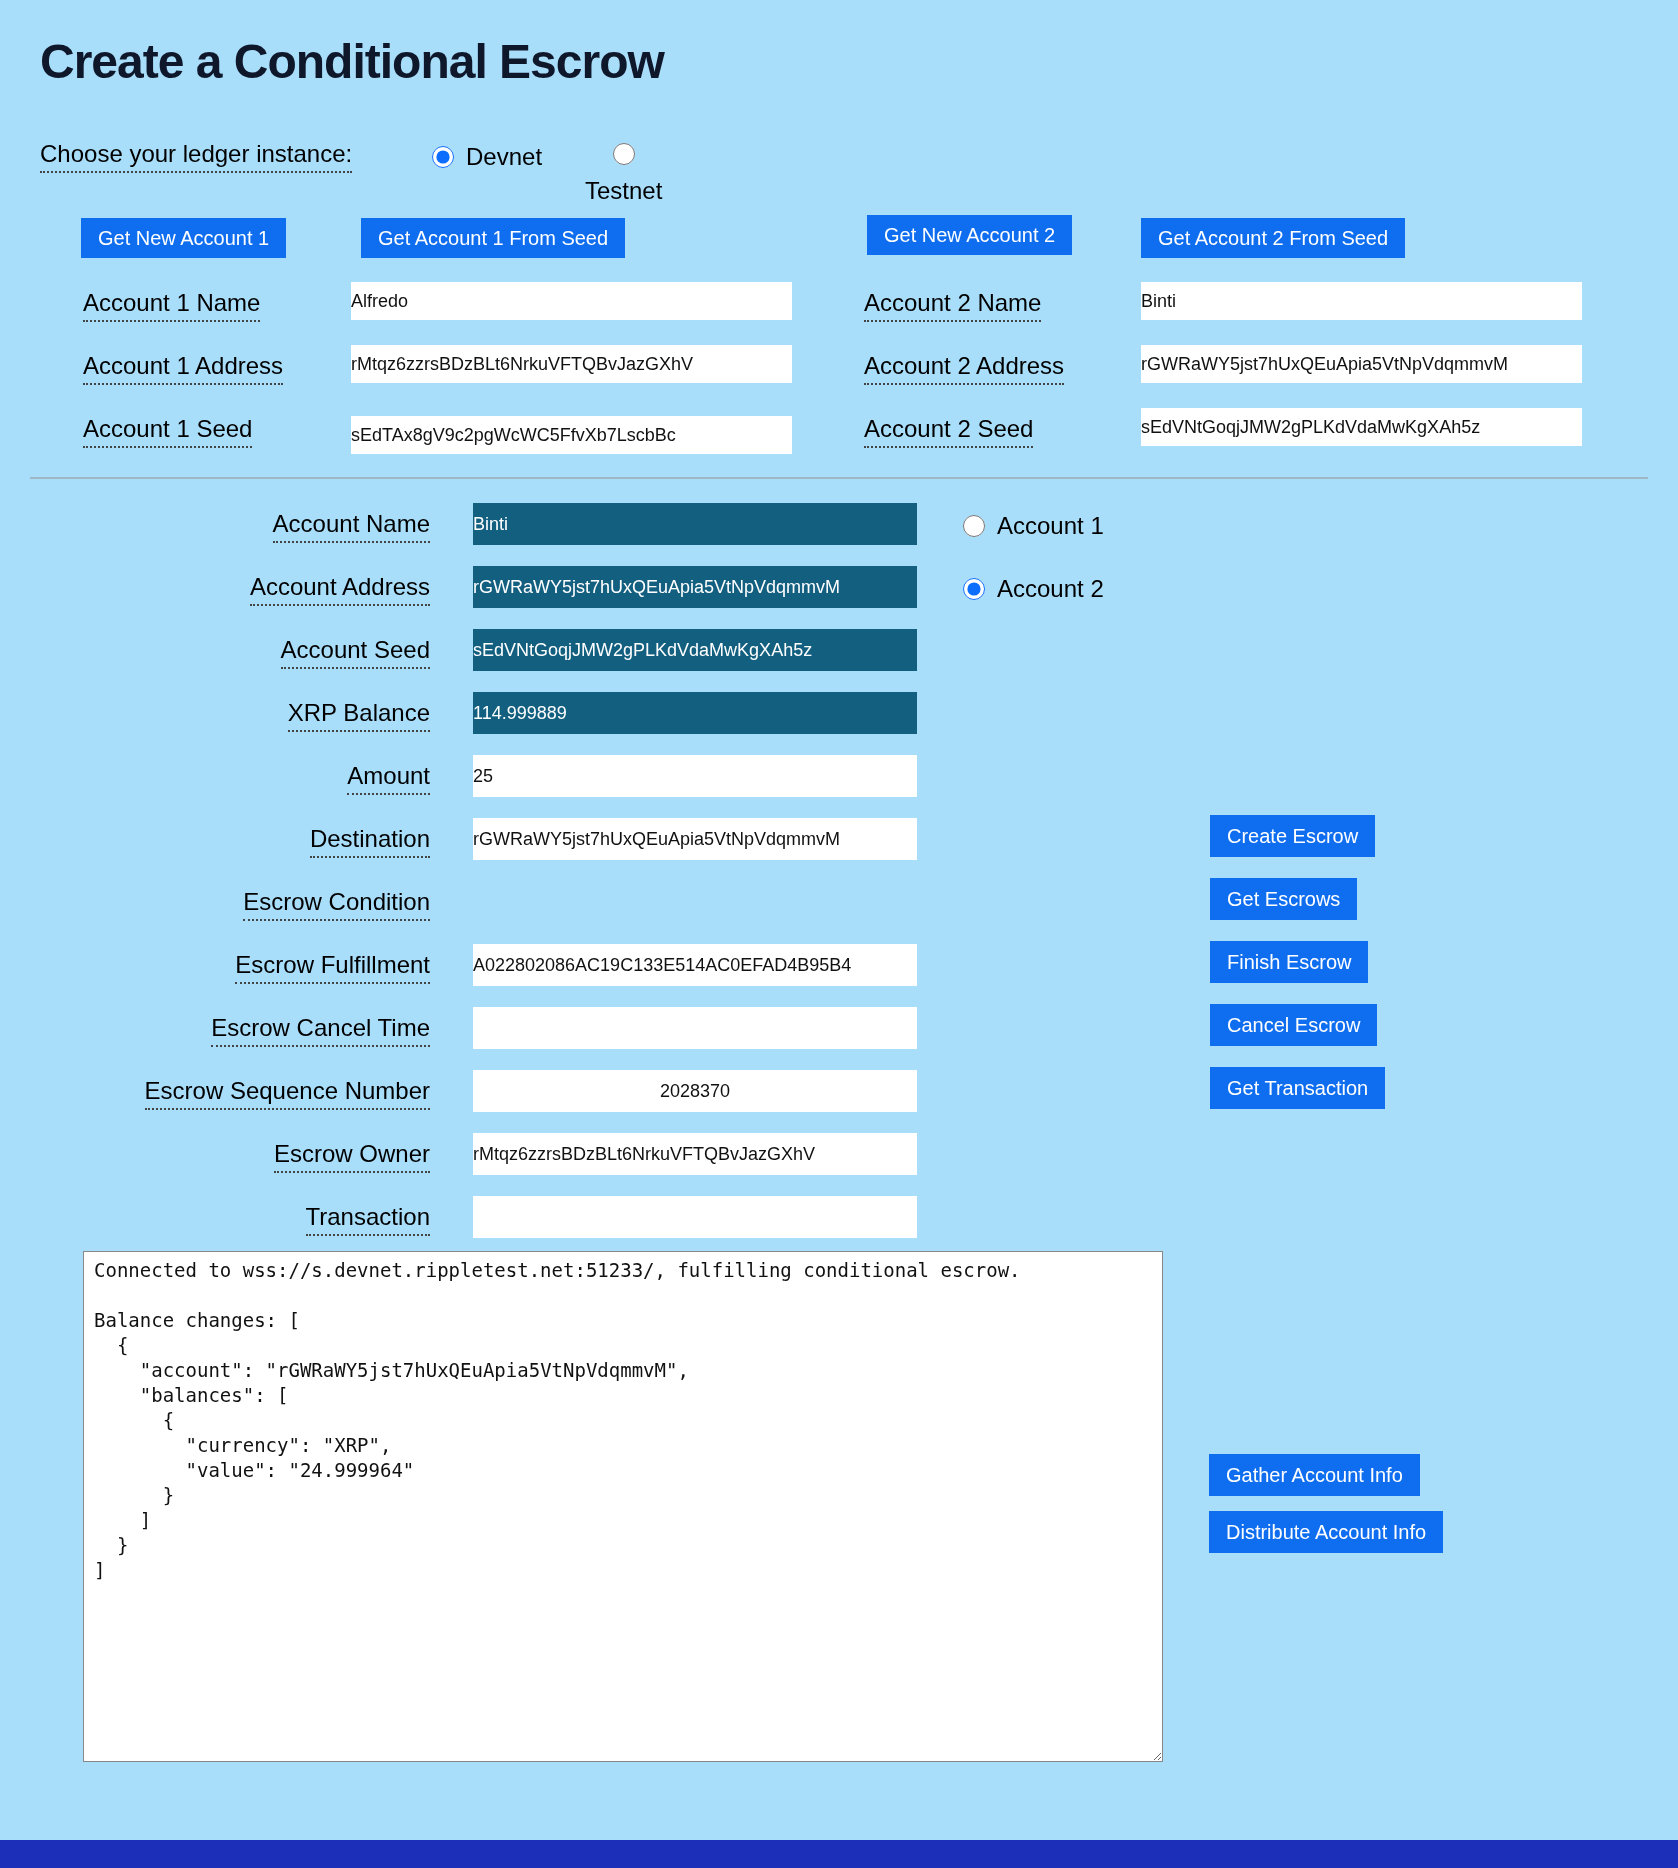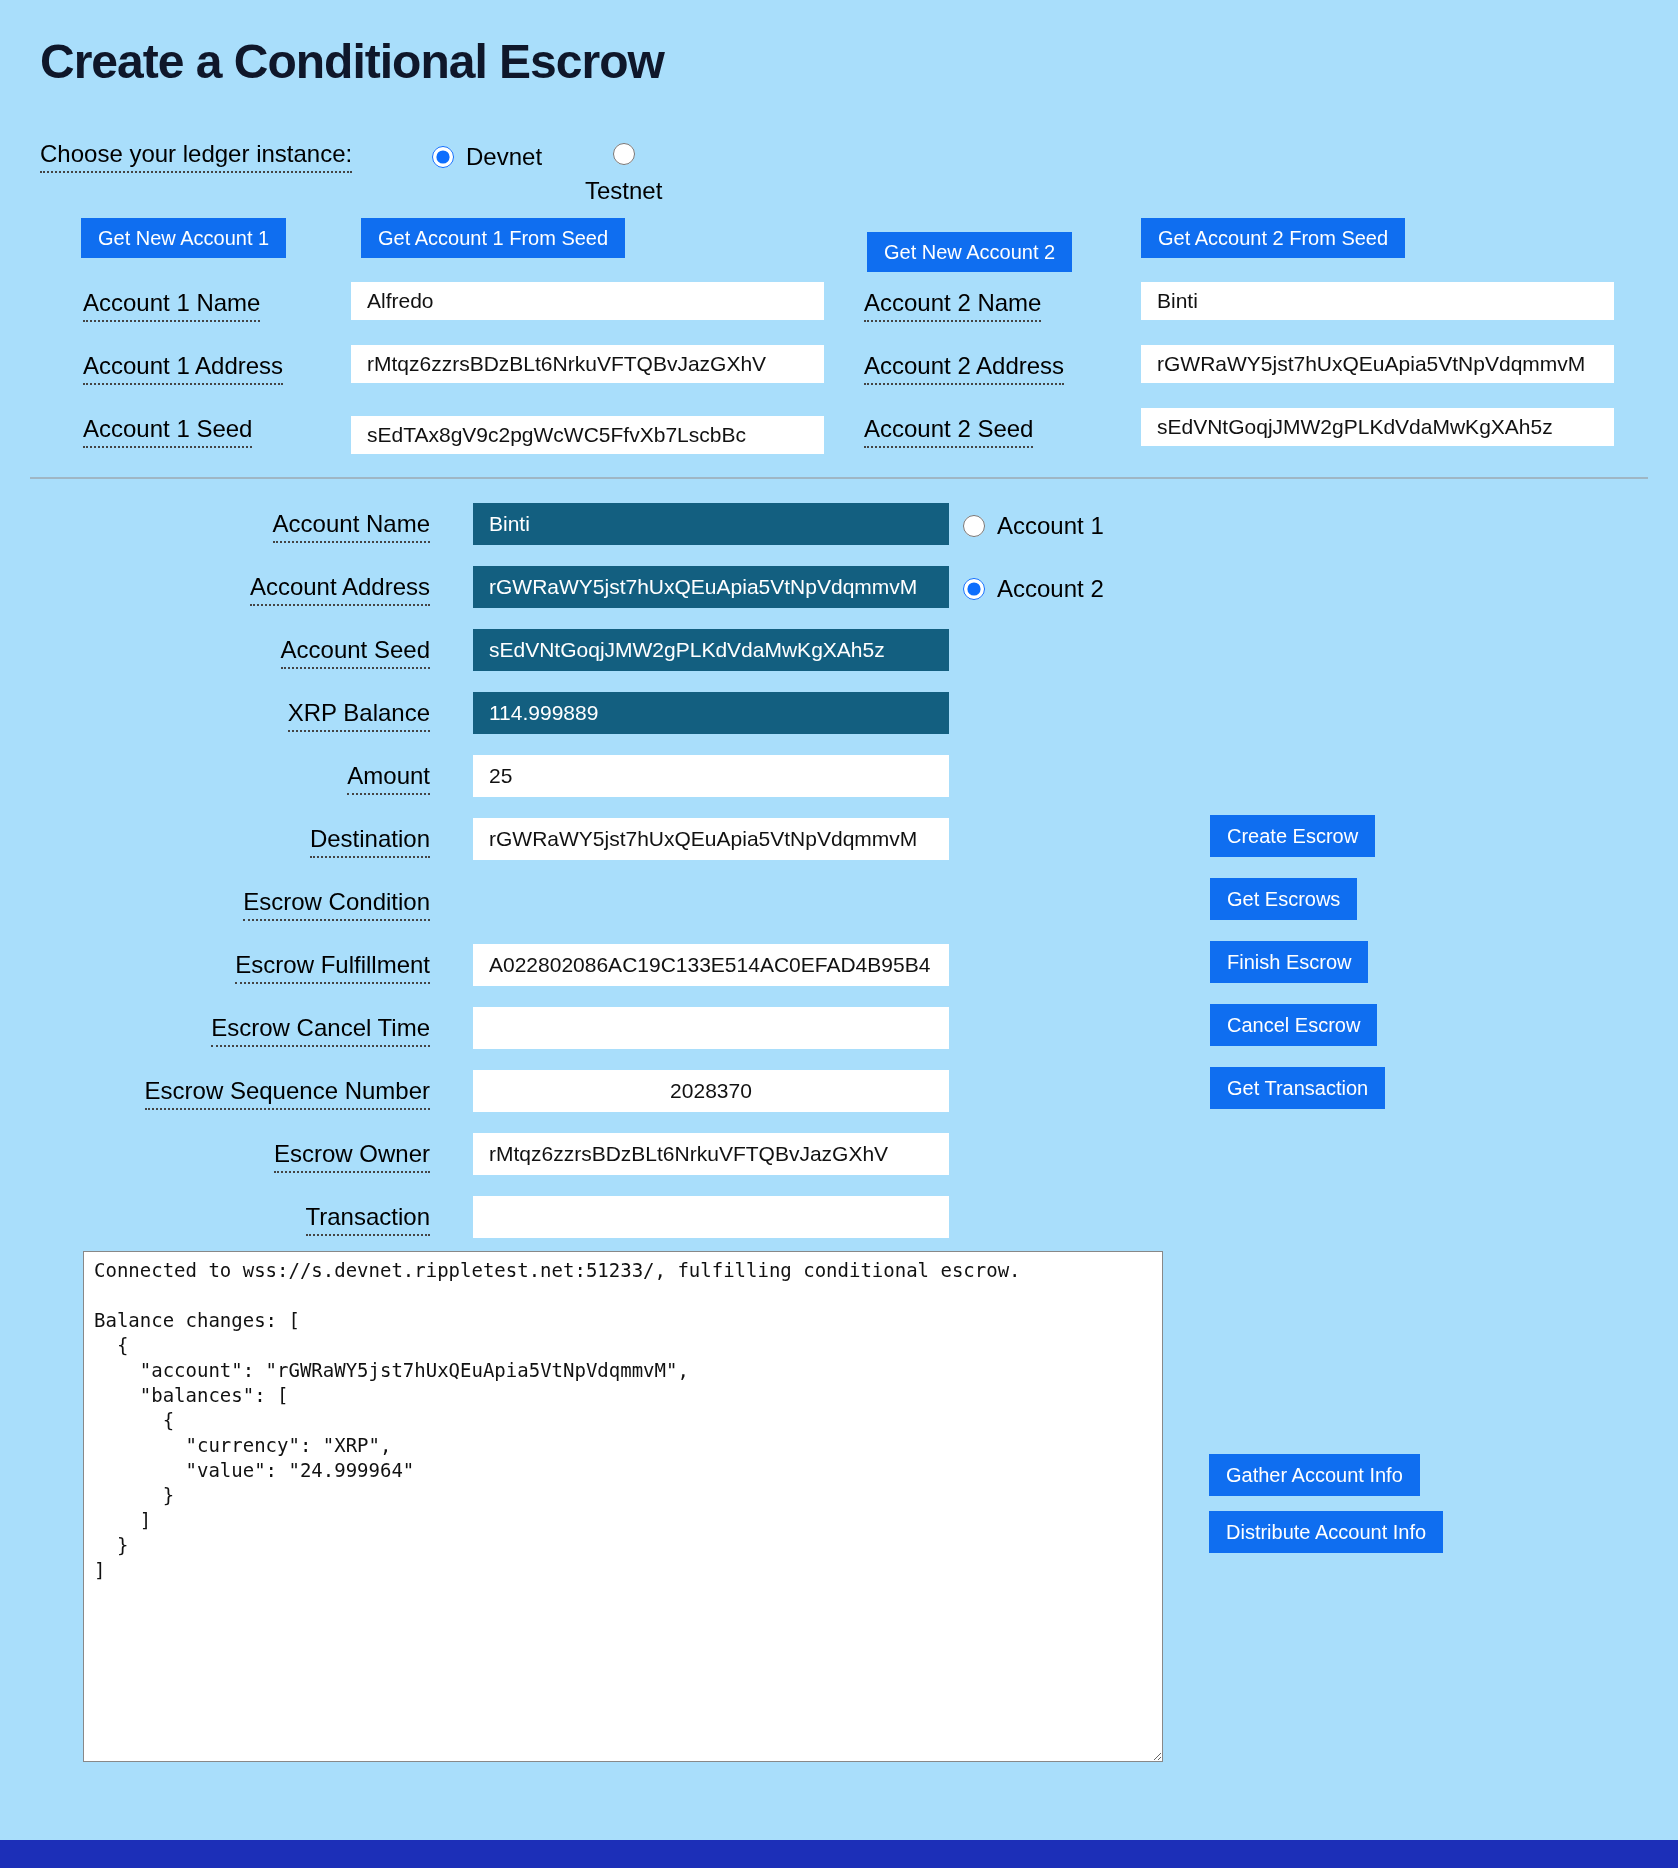--- a/index.html
+++ b/index.html
@@ -8,38 +8,38 @@
   .title{position:absolute;left:40px;top:34px;font-size:48px;font-weight:800;
          letter-spacing:-1px;color:#0f172a;margin:0;}
   .lbl{color:#000;font-size:24px;display:inline-block;
        border-bottom:2px dotted #444;padding-bottom:3px;}
   .abs{position:absolute;}
   .btn{position:absolute;height:42px;background:#0f6ef0;color:#fff;border:none;
        font-family:"Liberation Sans",sans-serif;font-size:20px;font-weight:500;
        padding:0 17px;cursor:pointer;white-space:nowrap;}
   .btn-sm{height:40px;}
   .field{position:absolute;height:38px;border:none;background:#ffffff;
-         font-family:"Liberation Sans",sans-serif;font-size:21px;color:#111;
-         padding:0 16px;outline:none;}
+         font-family:"Liberation Sans",sans-serif;font-size:18px;color:#111;
+         padding:0 0;outline:none;}
   .field.mid{height:42px;}
   .field.dark{background:#135f80;color:#fff;}
   .radio-item{position:absolute;display:flex;align-items:center;gap:12px;
               font-size:24px;color:#000;cursor:pointer;}
   .radio-item input{width:22px;height:22px;accent-color:#0d6efd;margin:0;cursor:pointer;}
   .mlbl{position:absolute;left:120px;width:310px;text-align:right;}
   .divider{position:absolute;left:30px;right:30px;top:477px;height:0;
            border-top:2px solid #9fb6c4;}
   .results{position:absolute;left:83px;top:1251px;width:1080px;height:511px;
            box-sizing:border-box;background:#fff;border:1px solid #888;
            font-family:"DejaVu Sans Mono",monospace;font-size:19px;line-height:25px;
            padding:6px 10px;color:#111;resize:both;outline:none;}
   .footer-bar{position:absolute;left:0;right:0;top:1840px;height:28px;background:#1c2fb8;}
   
   .b-new1{left:81px;top:218px;}   .b-seed1{left:361px;top:218px;}
-  .b-new2{left:867px;top:232px;}  .b-seed2{left:1141px;top:218px;}
+  .b-new2{left:867px;top:215px;}  .b-seed2{left:1141px;top:218px;}
   .l-a1name{left:83px;top:289px;} .f-a1name{left:351px;top:282px;width:441px;}
   .l-a1addr{left:83px;top:352px;} .f-a1addr{left:351px;top:345px;width:441px;}
   .l-a1seed{left:83px;top:415px;} .f-a1seed{left:351px;top:416px;width:441px;}
   .l-a2name{left:864px;top:289px;} .f-a2name{left:1141px;top:282px;width:441px;}
   .l-a2addr{left:864px;top:352px;} .f-a2addr{left:1141px;top:345px;width:441px;}
   .l-a2seed{left:864px;top:415px;} .f-a2seed{left:1141px;top:408px;width:441px;}
   
   .r0{top:510px;} .r1{top:573px;} .r2{top:636px;} .r3{top:699px;}
   .r4{top:762px;} .r5{top:825px;} .r6{top:888px;} .r7{top:951px;}
   .r8{top:1014px;} .r9{top:1077px;} .r10{top:1140px;} .r11{top:1203px;}

